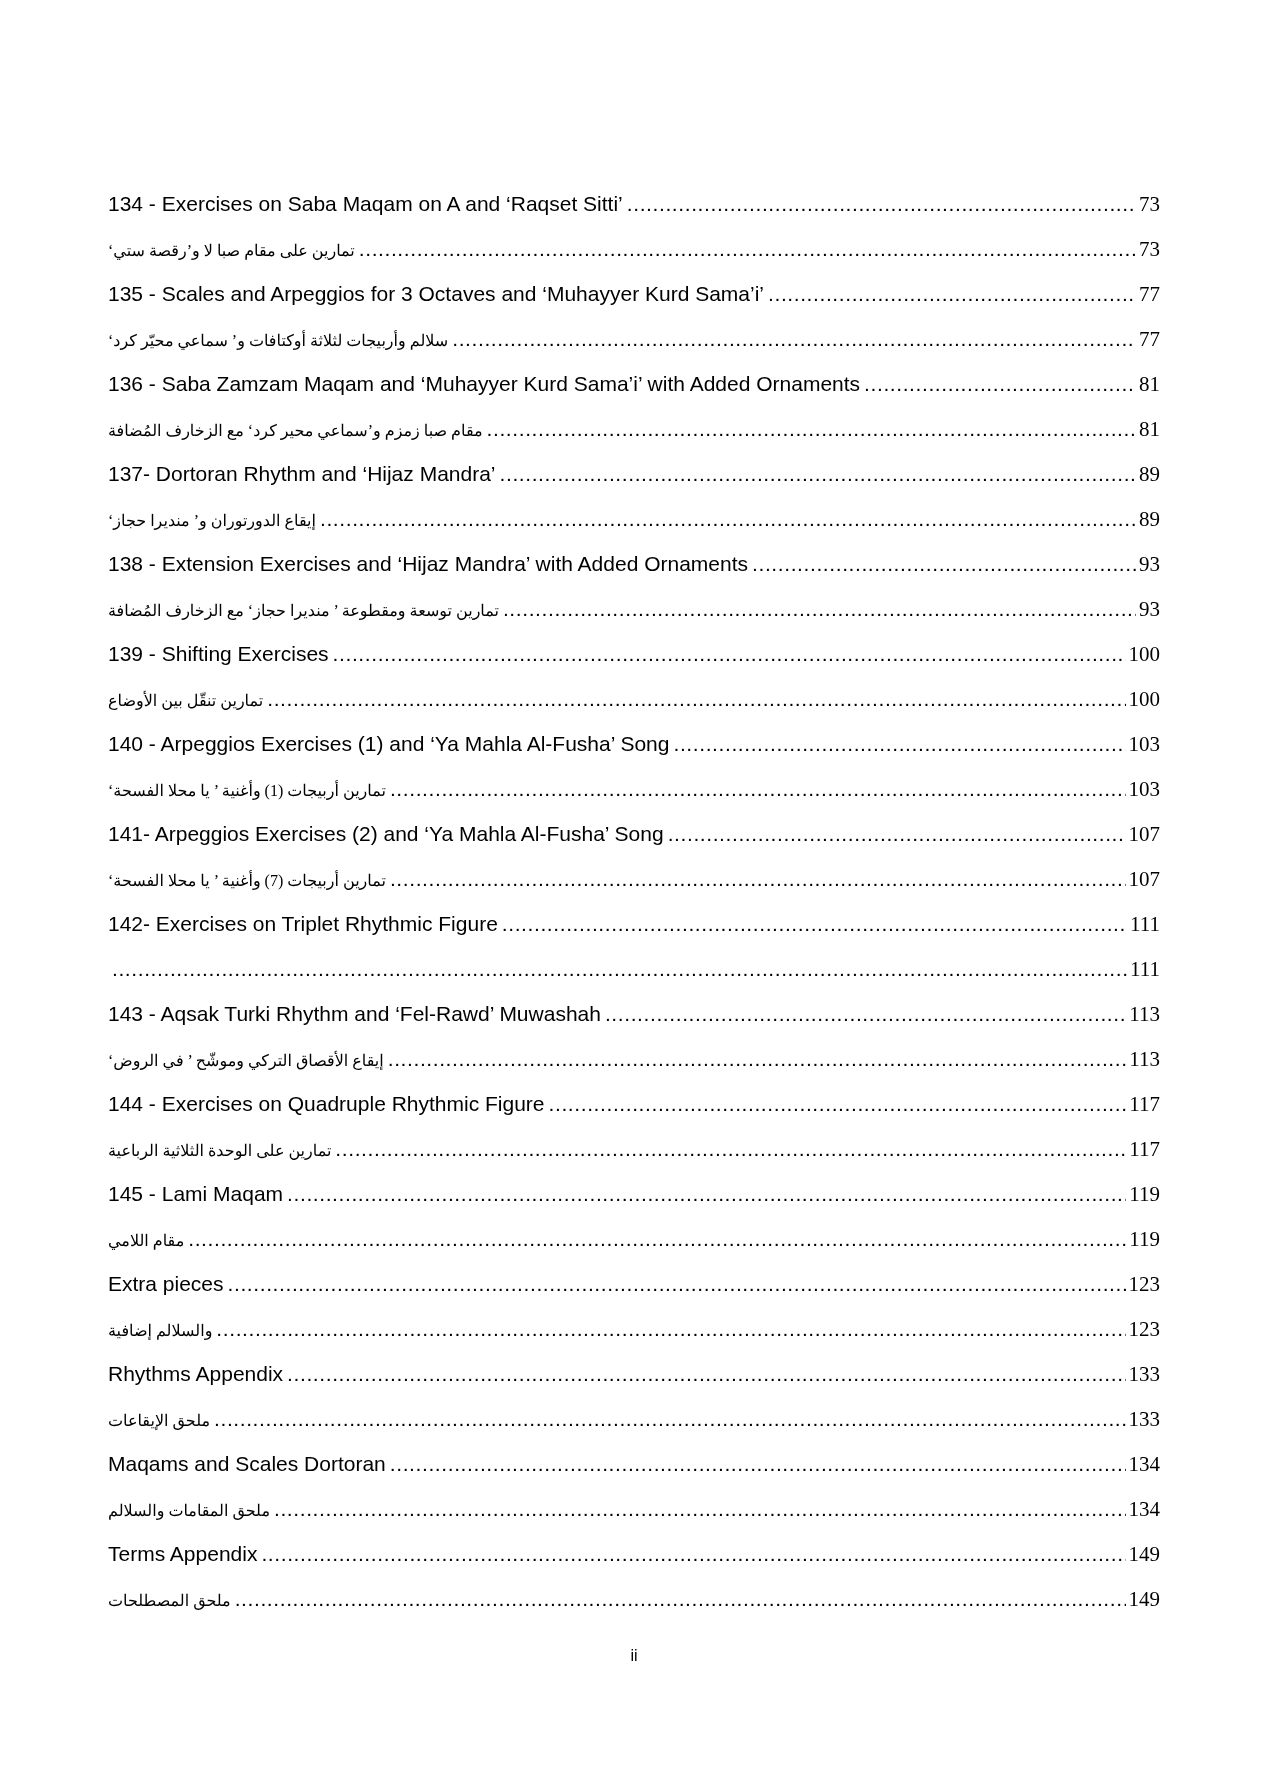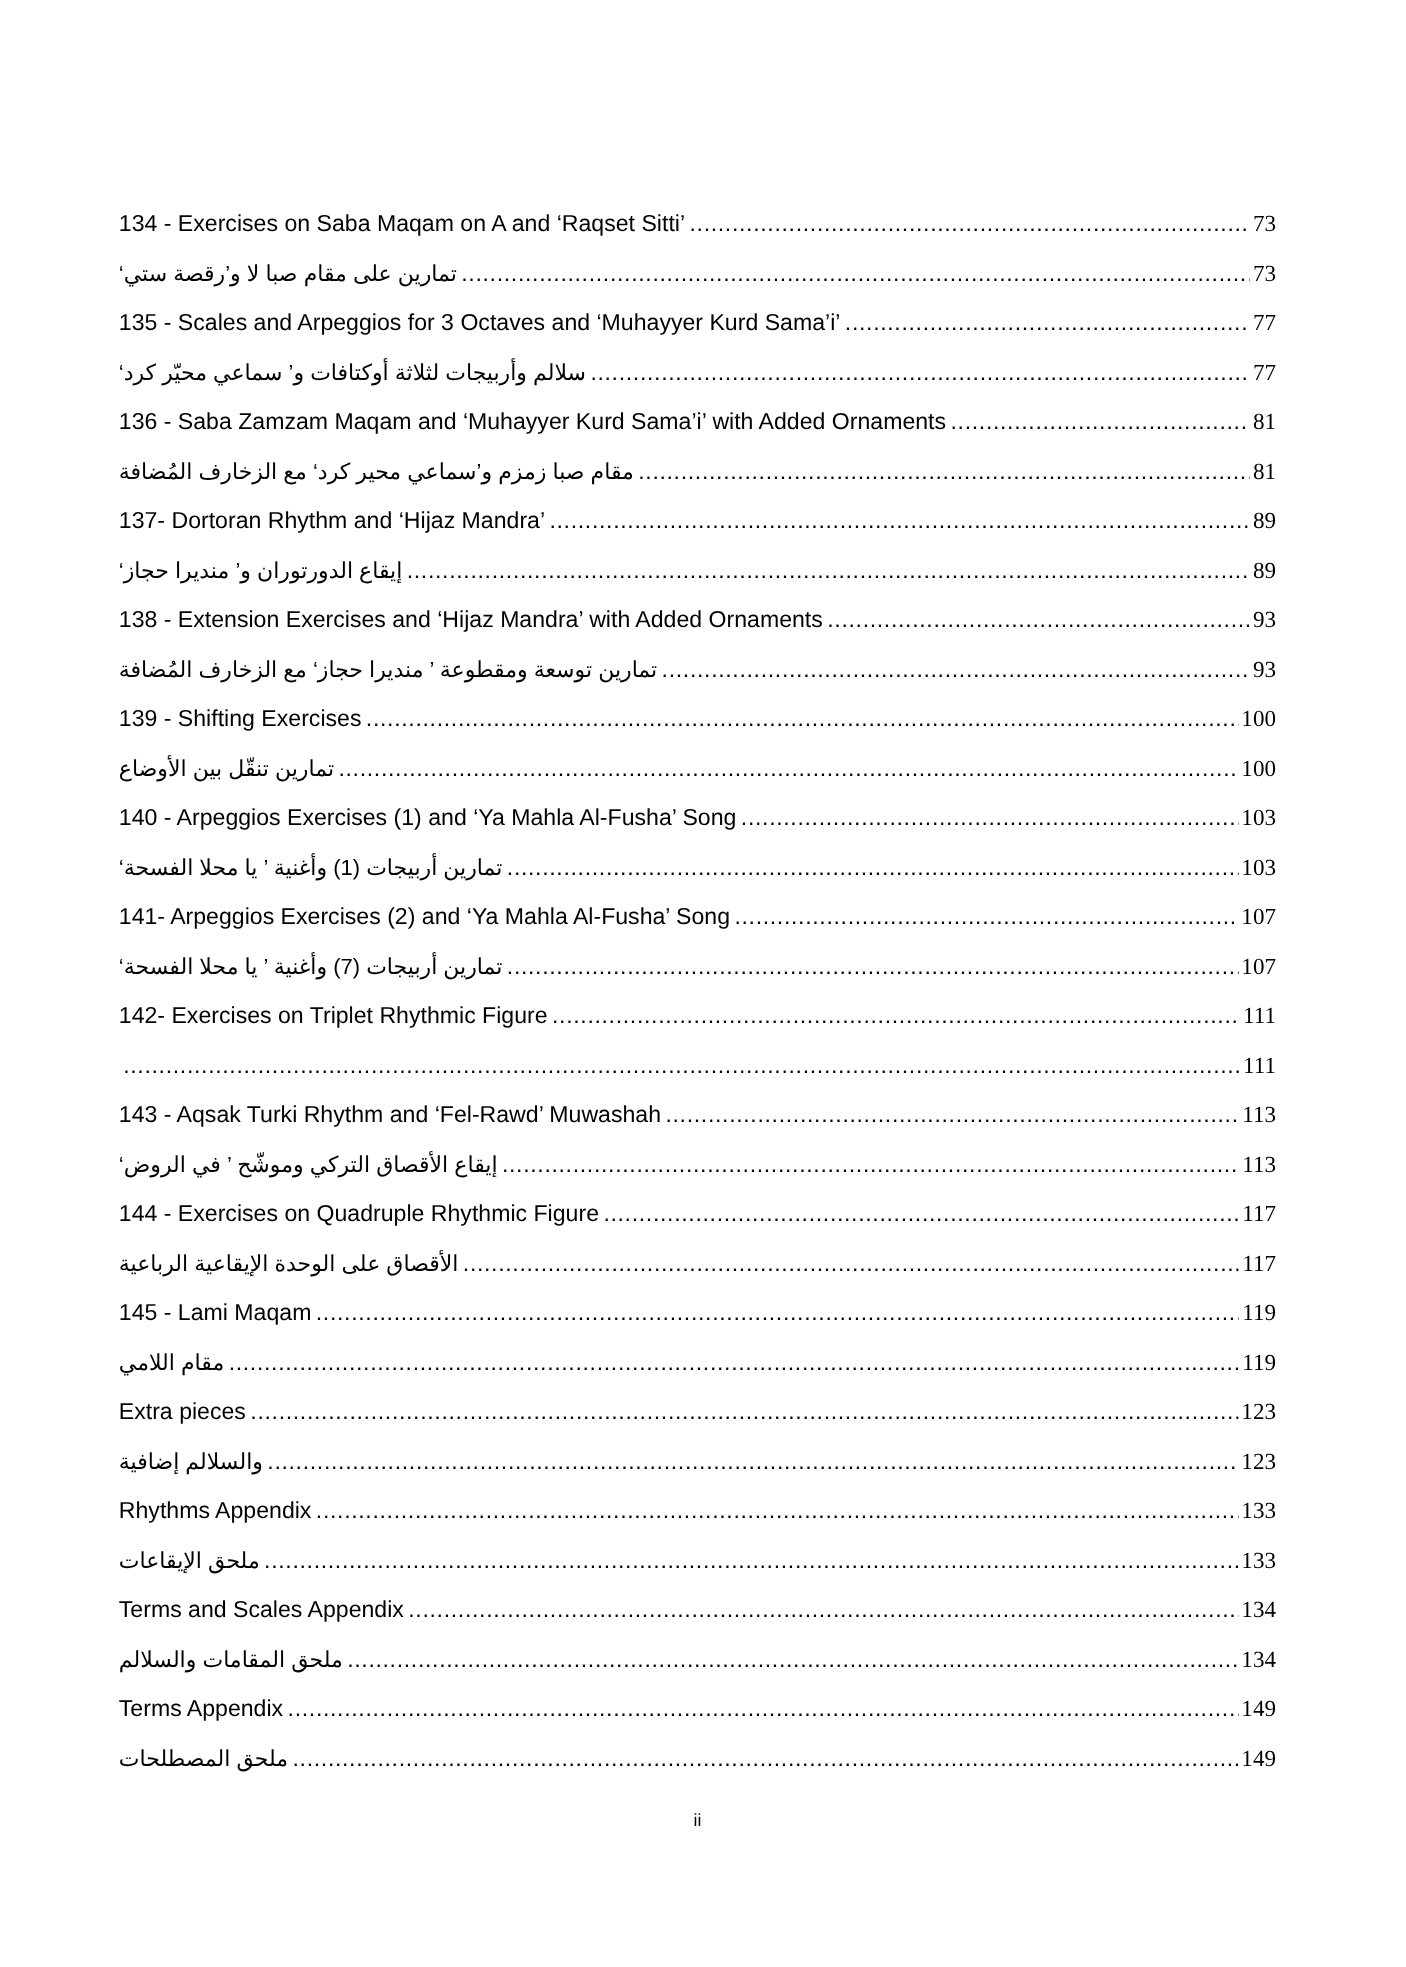--- a/index.html
+++ b/index.html
@@ -24,22 +24,22 @@
     height: 45px;
     line-height: 45px;
     width: 100%;
   }
   .t {
     font-size: 21px;
     white-space: nowrap;
     flex: 0 0 auto;
   }
   .t.ar {
-    font-family: Liberation Sans, sans-serif;
-    font-size: 20px;
+    font-family: Liberation Serif, serif;
+    font-size: 16px;
   }
   .leader {
     flex: 1 1 auto;
     overflow: hidden;
     white-space: nowrap;
     font-size: 21px;
     letter-spacing: 0.6px;
     margin: 0 3px 0 4px;
     min-width: 12px;
   }
@@ -182,21 +182,21 @@
     <span class="pg">113</span>
   </div>
 
   <div class="row">
     <span class="t">144 - Exercises on Quadruple Rhythmic Figure</span>
     <span class="leader"></span>
     <span class="pg">117</span>
   </div>
 
   <div class="row">
-    <span class="t ar" dir="rtl">الأقصاق على الوحدة الإيقاعية الرباعية</span>
+    <span class="t ar" dir="rtl">تمارين على الوحدة الثلاثية الرباعية</span>
     <span class="leader"></span>
     <span class="pg">117</span>
   </div>
 
   <div class="row">
     <span class="t">145 - Lami Maqam</span>
     <span class="leader"></span>
     <span class="pg">119</span>
   </div>
 
@@ -224,21 +224,21 @@
     <span class="pg">133</span>
   </div>
 
   <div class="row">
     <span class="t ar" dir="rtl">ملحق الإيقاعات</span>
     <span class="leader"></span>
     <span class="pg">133</span>
   </div>
 
   <div class="row">
-    <span class="t">Terms and Scales Appendix</span>
+    <span class="t">Maqams and Scales Dortoran</span>
     <span class="leader"></span>
     <span class="pg">134</span>
   </div>
 
   <div class="row">
     <span class="t ar" dir="rtl">ملحق المقامات والسلالم</span>
     <span class="leader"></span>
     <span class="pg">134</span>
   </div>
 

